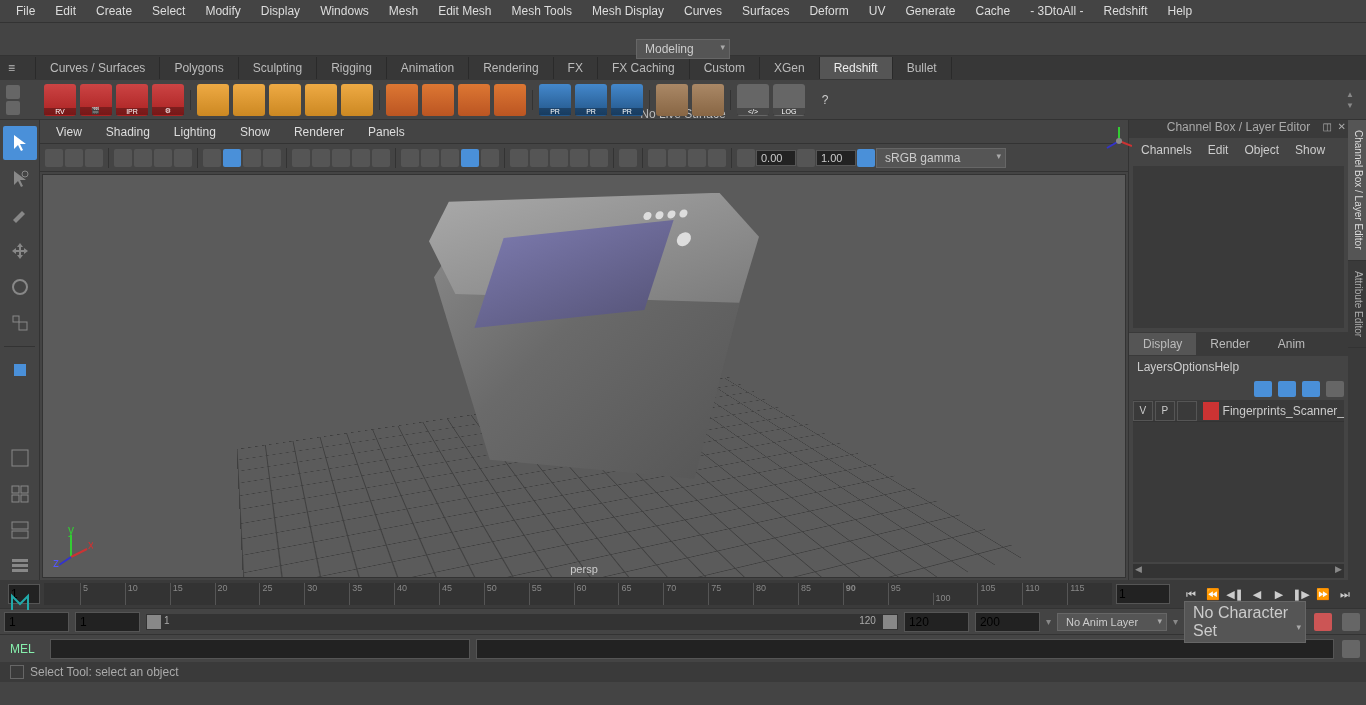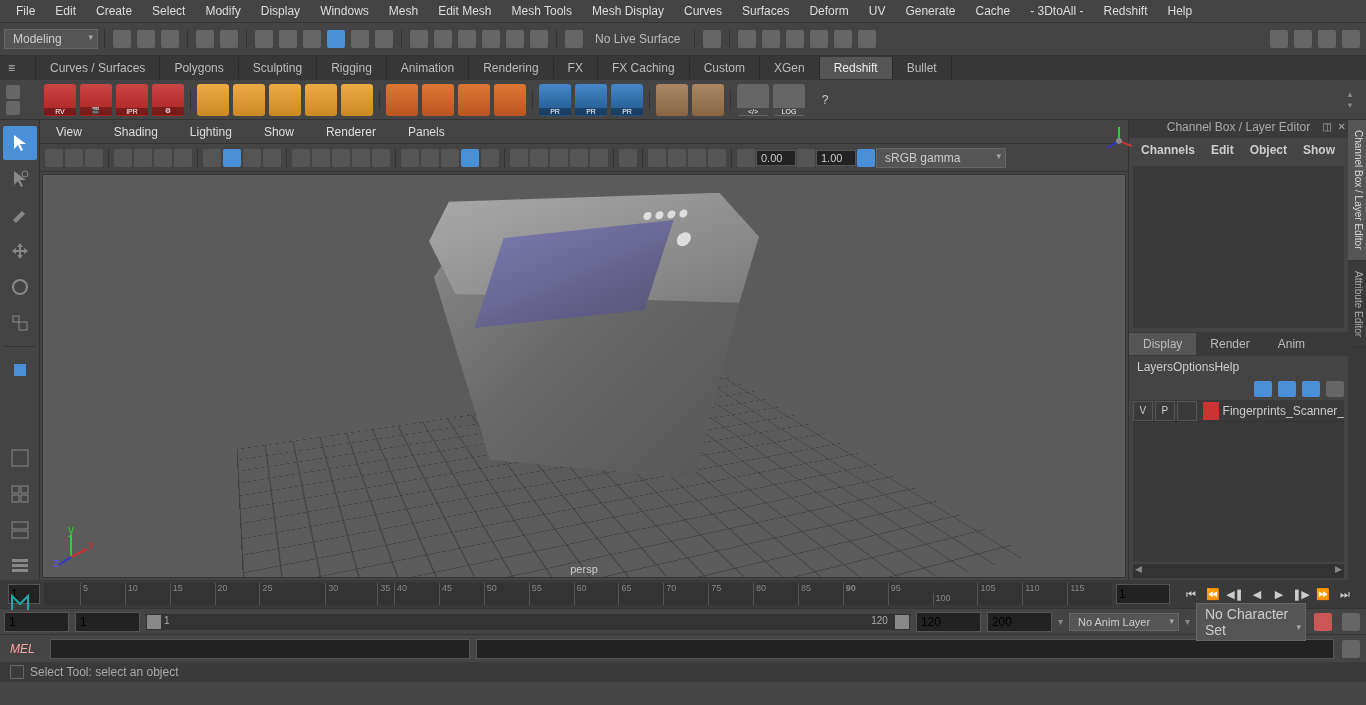--- a/index.html
+++ b/index.html
@@ -4,21 +4,21 @@
 <style>
 * { margin:0; padding:0; box-sizing:border-box; font-family:"Segoe UI",Tahoma,Arial,sans-serif; font-size:12px; user-select:none; }
 html,body { width:1366px; height:705px; background:#444; color:#ccc; overflow:hidden; }
 .row { display:flex; align-items:center; }
 
 
 #menubar { height:22px; background:#444; padding:2px 6px; gap:0; }
 #menubar .mitem { padding:2px 10px; cursor:default; color:#ddd; }
 
 
-#toolbar1 { height:28px; background:#444; border-top:1px solid #333; border-bottom:1px solid #333; padding:16px 4px; gap:2px; }
+#toolbar1 { height:28px; background:#444; border-top:1px solid #333; border-bottom:1px solid #333; padding:16px 4px; gap:2px;flex-direction:column; }
 .dropdown { background:#555; border:1px solid #666; padding:2px 16px 2px 8px; position:relative; color:#ccc; }
 .dropdown::after { content:"▾"; position:absolute; right:4px; font-size:9px; color:#aaa; }
 .tbicon { width:18px; height:18px; background:#666; border-radius:2px; display:inline-block; margin:0 2px; }
 .sep { width:1px; height:20px; background:#333; margin:0 4px; }
 
 
 #shelftabs { height:24px; background:#373737; padding:0; }
 #shelftabs .stab { padding:4px 14px; color:#bbb; cursor:default; border-right:1px solid #2a2a2a;}
 #shelftabs .stab.active { background:#555; color:#eee; }
 #shelftabs .stab:first-child { width:36px; padding:4px 8px; }
@@ -38,21 +38,21 @@
 #workarea { height:460px; display:flex; }
 
 
 #toolbox { width:40px; background:#444; padding:4px 2px; border-right:1px solid #333; }
 #toolbox .tool { width:34px; height:34px; margin:2px auto; border-radius:2px; display:flex; align-items:center; justify-content:center; position:relative; }
 #toolbox .tool.active { background:#4a90d9; }
 .tooldiv { height:1px; background:#333; margin:6px 2px; }
 
 
 #viewport-wrap { flex:1; display:flex; flex-direction:column; background:#444; }
-#vpanel-menu { height:24px; background:#444; padding:0 6px; gap:12px; border-bottom:1px solid #333;}
+#vpanel-menu { height:24px; background:#444; padding:0 6px; gap:4px; border-bottom:1px solid #333;}
 #vpanel-menu .vitem { padding:4px 10px; color:#ddd; }
 #vpanel-icons { height:28px; background:#444; padding:0 4px; gap:0; border-bottom:1px solid #333; align-items:center;}
 #vpanel-icons .vi { width:18px; height:18px; background:#555; border-radius:2px; margin:0 1px; }
 #vpanel-icons .vi.on { background:#4a90d9; }
 .vfield { background:#222; border:1px solid #555; padding:1px 4px; width:40px; color:#ccc; font-size:11px;}
 #viewport { flex:1; background:#5b5b5b; position:relative; overflow:hidden; border:1px solid #333; margin:2px;}
 #vp-gizmo { position:absolute; left:10px; bottom:10px; width:40px; height:40px; }
 #vp-label { position:absolute; bottom:2px; left:50%; transform:translateX(-50%); color:#ccc; font-size:11px; }
 #vp-compass { position:absolute; right:14px; top:8px; width:30px; height:30px;}
 
@@ -71,21 +71,21 @@
   border-radius:14px;}
 #vp-obj .screen { position:absolute; width:170px; height:90px; left:90px; top:40px;
   background:linear-gradient(160deg,#7876a8,#5a587e);
   transform:skew(-18deg,-6deg); }
 #vp-obj .btns { position:absolute; left:240px; top:18px; width:100px; height:40px; transform:skew(-10deg,-4deg);}
 #vp-obj .btn { width:8px;height:8px;background:#ddd;border-radius:50%;display:inline-block;margin:2px;}
 
 
 #rightpanel { width:220px; background:#444; border-left:1px solid #333; display:flex; flex-direction:column;}
 #right-head { height:18px; background:#3a3a3a; padding:0 4px; text-align:center; font-size:10px; color:#aaa; position:relative;}
-#channeltabs { height:24px; background:#444; gap:0; padding:0 4px;font-weight:bold;}
+#channeltabs { height:24px; background:#444; gap:0; padding:0 4px;}
 #channeltabs .ctab { padding:4px 8px; color:#ccc; }
 #channelbox { flex:1; background:#3a3a3a; margin:4px; }
 #layertabs { height:24px; background:#3a3a3a; }
 #layertabs .ltab { padding:4px 14px; color:#bbb; }
 #layertabs .ltab.active { background:#555; }
 #layeropts { height:22px; padding:2px 8px; }
 #layeropts span { color:#ccc; }
 #layericons { height:22px; padding:2px 4px; justify-content:flex-end; gap:6px;}
 #layericons .li { width:18px;height:16px; background:#4a90d9; border-radius:2px; }
 #layericons .li.plain { background:#666;}
@@ -111,21 +111,21 @@
 #playctrl .pc { width:18px; height:18px; color:#ccc; text-align:center; line-height:18px; font-size:11px;}
 
 
 #rangerow { height:26px; background:#444; display:flex; align-items:center; padding:0 4px; gap:6px; border-top:1px solid #333;}
 #rangerow .rfield { width:65px; background:#222; border:1px solid #555; padding:2px 4px;}
 #rangerow .rslider { flex:1; height:16px; background:#333; position:relative;}
 #rangerow .rslider .handle { position:absolute; width:14px; height:14px; background:#888; top:1px;}
 
 
 #cmdrow { height:28px; background:#444; display:flex; align-items:center; padding:0 4px; gap:6px; border-top:1px solid #333;}
-#cmdrow .lbl { width:40px; color:#fca5a5; padding-left:6px;font-style:italic;}
+#cmdrow .lbl { width:40px; color:#86efac; padding-left:6px;}
 #cmdrow .cmdfield { background:#222; border:1px solid #555; height:20px; }
 
 
 #helpline { height:20px; background:#3a3a3a; padding:2px 10px; color:#aaa; font-size:11px; display:flex; align-items:center;}
 #helpline .hicon { width:14px;height:14px; border:1px solid #666; margin-right:6px;}
 
 svg { display:block; }
 </style>
 </head>
 <body>
@@ -475,22 +475,22 @@
 </div>
 
 <div id="timeslider">
   <input id="ts-field" value="1" style="">
   <div id="ts-ruler">
       <div class="tick" style="left: 3.36134%;">5</div>
       <div class="tick" style="left: 7.56303%;">10</div>
       <div class="tick" style="left: 11.7647%;">15</div>
       <div class="tick" style="left: 15.9664%;">20</div>
       <div class="tick" style="left: 20.1681%;">25</div>
-      <div class="tick" style="left: 24.3697%; margin-left: 21px;">30</div>
-      <div class="tick" style="left: 28.5714%; margin-left: 28px;">35</div>
+      <div class="tick" style="left: 24.3697%;">30</div>
+      <div class="tick" style="left: 28.5714%;">35</div>
       <div class="tick" style="left: 32.7731%;">40</div>
       <div class="tick" style="left: 36.9748%;">45</div>
       <div class="tick" style="left: 41.1765%;">50</div>
       <div class="tick" style="left: 45.3782%;">55</div>
       <div class="tick" style="left: 49.5798%;">60</div>
       <div class="tick" style="left: 53.7815%;">65</div>
       <div class="tick" style="left: 57.9832%;">70</div>
       <div class="tick" style="left: 62.1849%;">75</div>
       <div class="tick" style="left: 66.3866%;">80</div>
       <div class="tick" style="left: 70.5882%; text-align: center;">85</div>
@@ -521,21 +521,21 @@
     <div class="handle" style="left:1px"></div>
     <span style="position:absolute;left:18px;top:1px;font-size:10px;color:#aaa">1</span>
     <span style="position:absolute;right:22px;top:1px;font-size:10px;color:#aaa">120</span>
     <div class="handle" style="right:1px"></div>
   </div>
   <input class="rfield" value="120" style="">
   <input class="rfield" value="200" style="">
   <span style="font-size:10px;color:#888">▾</span>
   <div class="dropdown" style="width:110px;font-size:11px">No Anim Layer</div>
   <span style="font-size:10px;color:#888">▾</span>
-  <div class="dropdown" style="width:110px;font-size:14px">No Character Set</div>
+  <div class="dropdown" style="width:122px;font-size:16px">No Character Set</div>
   <span class="tbicon" style="background:#c55"></span>
   <span class="tbicon"></span>
 </div>
 
 <div id="cmdrow">
   <span class="lbl">MEL</span>
   <div class="cmdfield" style="width:420px"></div>
   <div class="cmdfield" style="flex:1"></div>
   <span class="tbicon"></span>
 </div>

